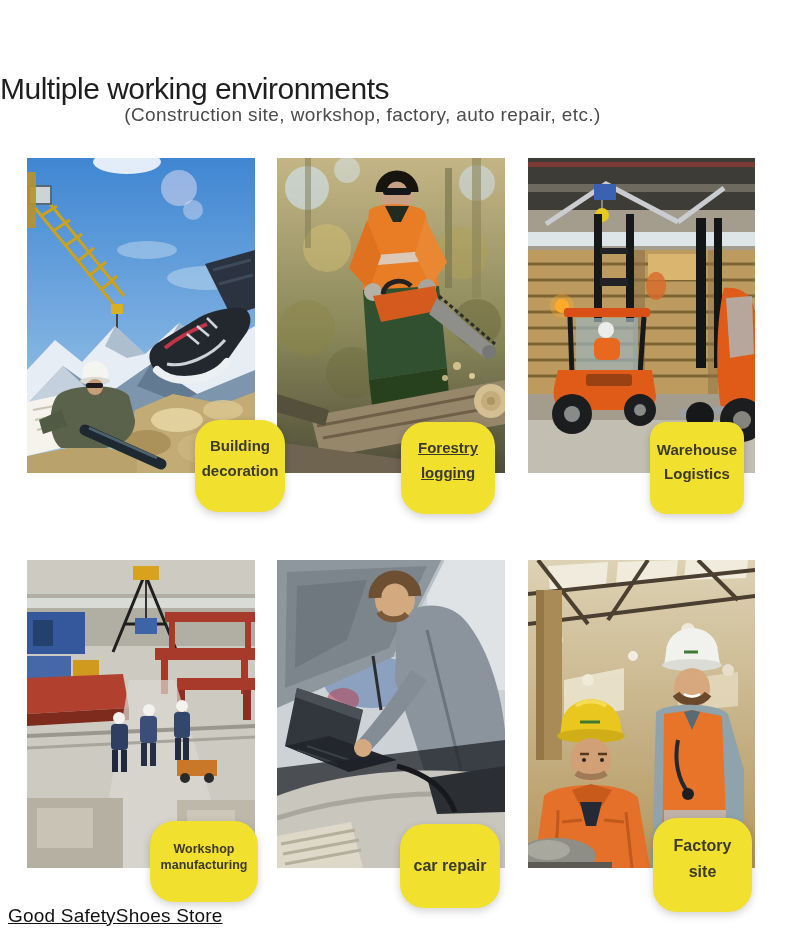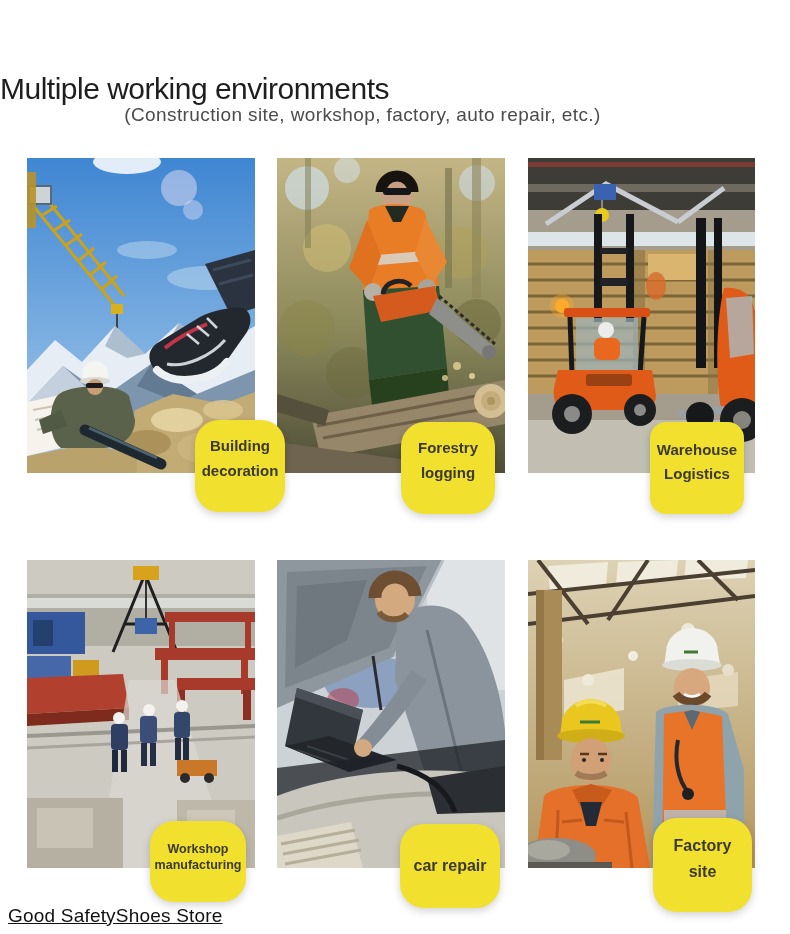--- a/index.html
+++ b/index.html
@@ -29,23 +29,23 @@
   .badge{
     position:absolute;border-radius:24px;text-align:center;
     background:var(--color-badge_yellow,#f2e02e);
     color:var(--color-badge_text,#3c3a2a);
     font-weight:bold;display:flex;flex-direction:column;
     align-items:center;justify-content:center;
     box-shadow:0 3px 8px rgba(0,0,0,0.18);
   }
   .badge span{display:block;width:100%;}
   .b1{left:152px;top:420px;width:90px;height:92px;font-size:15px;line-height:25px;padding-bottom:16px;box-sizing:border-box;margin-left:43px;}
-  .b2{left:401px;top:422px;width:94px;height:92px;font-size:15px;line-height:25px;padding-bottom:16px;box-sizing:border-box;}
+  .b2{left:401px;top:422px;width:94px;height:92px;font-size:15px;line-height:25px;padding-bottom:16px;box-sizing:border-box;text-decoration:underline;}
   .b3{left:650px;top:422px;width:94px;height:92px;font-size:15px;line-height:24px;padding-bottom:12px;box-sizing:border-box;border-radius:16px;}
-  .b4{left:150px;top:821px;width:96px;height:81px;font-size:12.5px;line-height:16px;padding-bottom:10px;box-sizing:border-box;align-items:flex-end;}
+  .b4{left:150px;top:821px;width:108px;height:81px;font-size:12.5px;line-height:16px;padding-bottom:10px;box-sizing:border-box;align-items:flex-end;}
   .b5{left:400px;top:824px;width:100px;height:84px;font-size:16px;line-height:24px;box-sizing:border-box;}
   .b6{left:653px;top:818px;width:99px;height:94px;font-size:16px;line-height:26px;padding-bottom:12px;box-sizing:border-box;}
   .store{
     position:absolute;left:8px;top:905px;font-size:19px;
     color:var(--color-store_text,#111111);letter-spacing:0.2px;text-decoration:underline;
   }
 </style>
 </head>
 <body>
 

